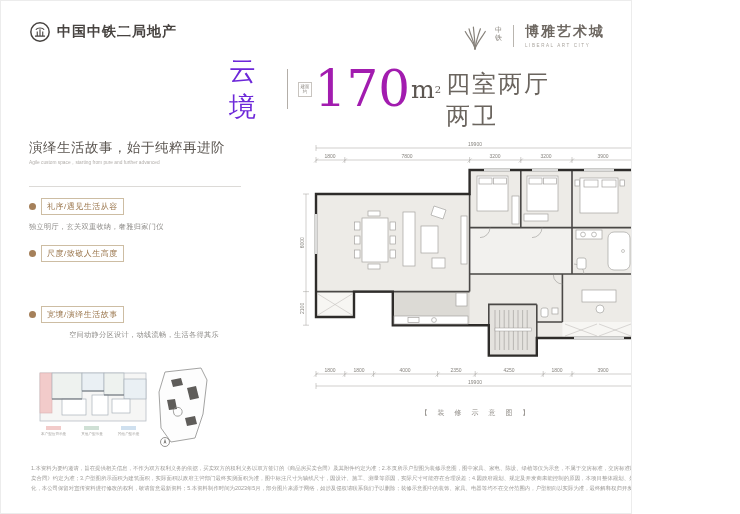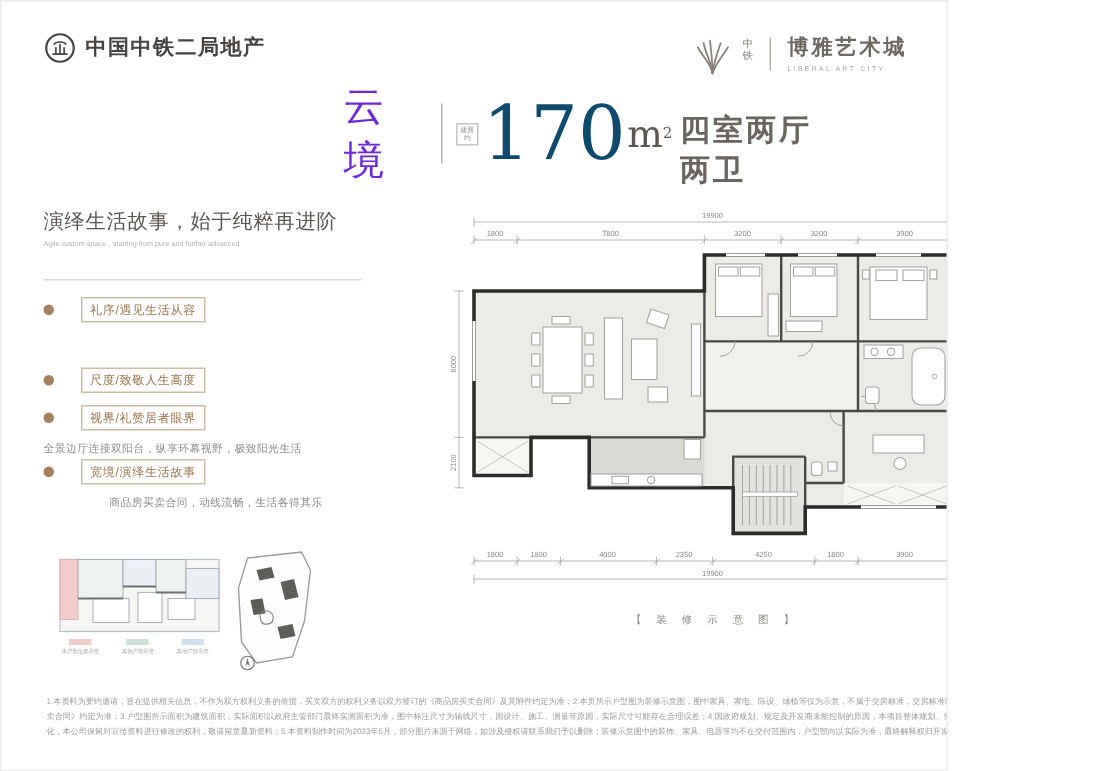--- a/index.html
+++ b/index.html
@@ -15,31 +15,31 @@
   .plog-sep{width:1px;height:22px;background:#b9b5af;margin:2px 4px 0 2px;}
   .plog-name{font-size:14px;color:#6e6862;font-weight:bold;letter-spacing:2px;}
   .plog-sub{font-size:4.5px;color:#a9a49d;letter-spacing:1.6px;margin-top:2px;}
 
   
   .title-row{left:228px;top:62px;width:330px;height:52px;display:flex;align-items:center;color:#6b655f;}
   .t-name{font-size:27px;letter-spacing:12px;color:#6d28d9;}
   .t-div{width:1px;height:40px;background:#b3aea8;margin:0 10px 0 2px;}
   .t-areabox{width:13px;font-size:4.5px;line-height:5.5px;color:#8d8882;border:0.5px solid #c8c4bf;
              padding:1px;margin-right:3px;text-align:center;}
-  .t-areanum{font-family:"DejaVu Serif",serif;font-size:50px;color:#0c4a6e;line-height:50px;}
+  .t-areanum{font-family:"DejaVu Serif",serif;font-size:50px;color:#a21caf;line-height:50px;}
   .t-unit{font-family:"DejaVu Serif",serif;font-size:25px;color:#5c5651;margin-left:1px;}
   .t-sup{font-family:"DejaVu Serif",serif;font-size:10px;color:#5c5651;vertical-align:18px;}
-  .t-layout{font-size:20px;color:#6b655f;letter-spacing:2px;margin-left:5px;font-weight:bold;margin-top:22px;}
+  .t-layout{font-size:24px;color:#6b655f;letter-spacing:2px;margin-left:5px;font-weight:normal;margin-top:22px;}
 
   
   .intro-h{left:28px;top:138px;width:225px;font-size:13.5px;color:#5a5550;letter-spacing:0.5px;}
   .intro-sub{left:28px;top:158px;width:225px;font-size:4.8px;color:#b3afab;}
   .intro-line{left:28px;top:185px;width:212px;height:1px;background:#dcdad7;}
   .feat{left:28px;width:230px;}
-  .feat-head{display:flex;align-items:center;gap:18px;}
+  .feat-head{display:flex;align-items:center;gap:5px;}
   .feat-dot{width:7px;height:7px;border-radius:50%;background:#a5805a;}
   .feat-label{font-size:8px;color:#99744a;border:0.5px solid #cdbda3;padding:2px 5px;letter-spacing:0.5px;}
   .feat-desc{font-size:7.2px;color:#8e8c89;margin-top:7px;letter-spacing:0.3px;}
 
   
   .legend{left:40px;top:425px;display:flex;gap:15px;}
   .legend-item{display:flex;flex-direction:column;align-items:center;gap:2px;}
   .legend-sw{width:15px;height:4px;}
   .legend-lb{font-size:3.6px;color:#a3a19e;white-space:nowrap;}
 
@@ -94,40 +94,34 @@
 
   <div class="abs intro-h">演绎生活故事，始于纯粹再进阶</div>
   <div class="abs intro-sub">Agile custom space，starting from pure and further advanced</div>
   <div class="abs intro-line"></div>
 
   <div class="abs feat" style="top:197px;">
     <div class="feat-head">
       <span class="feat-dot"></span>
       <span class="feat-label">礼序/遇见生活从容</span>
     </div>
+    <div class="feat-desc">独立明厅，玄关双重收纳，奢雅归家门仪</div>
   </div>
   <div class="abs feat" style="top:244px;">
     <div class="feat-head">
       <span class="feat-dot"></span>
       <span class="feat-label">尺度/致敬人生高度</span>
     </div>
   </div>
-  <div class="abs feat" style="top:269px;">
-    <div class="feat-head">
-      <span class="feat-dot"></span>
-      <span class="feat-label">视界/礼赞居者眼界</span>
-    </div>
-    <div class="feat-desc">全景边厅连接双阳台，纵享环幕视野，极致阳光生活</div>
-  </div>
   <div class="abs feat" style="top:305px;text-align:center;">
     <div class="feat-head">
       <span class="feat-dot"></span>
       <span class="feat-label">宽境/演绎生活故事</span>
     </div>
-    <div class="feat-desc">商品房买卖合同，动线流畅，生活各得其乐</div>
+    <div class="feat-desc">空间动静分区设计，动线流畅，生活各得其乐</div>
   </div>
 
   <svg class="abs" style="left:36px;top:368px;" width="112" height="56" viewBox="0 0 112 56">
     <rect x="3" y="4" width="106" height="48" fill="#f6f6f5" stroke="#b8bfc6" stroke-width="0.8"></rect>
     <rect x="3" y="4" width="12" height="40" fill="#f2cbca" stroke="#d9b2b1" stroke-width="0.6"></rect>
     <rect x="15" y="4" width="30" height="26" fill="#eef2ef" stroke="#a9b2ba" stroke-width="0.7"></rect>
     <rect x="45" y="4" width="22" height="18" fill="#eaf0f4" stroke="#a9b2ba" stroke-width="0.7"></rect>
     <rect x="67" y="4" width="20" height="22" fill="#eef2ef" stroke="#a9b2ba" stroke-width="0.7"></rect>
     <rect x="87" y="10" width="22" height="20" fill="#eaf0f4" stroke="#a9b2ba" stroke-width="0.7"></rect>
     <rect x="25" y="30" width="24" height="16" fill="#fff" stroke="#a9b2ba" stroke-width="0.7"></rect>

